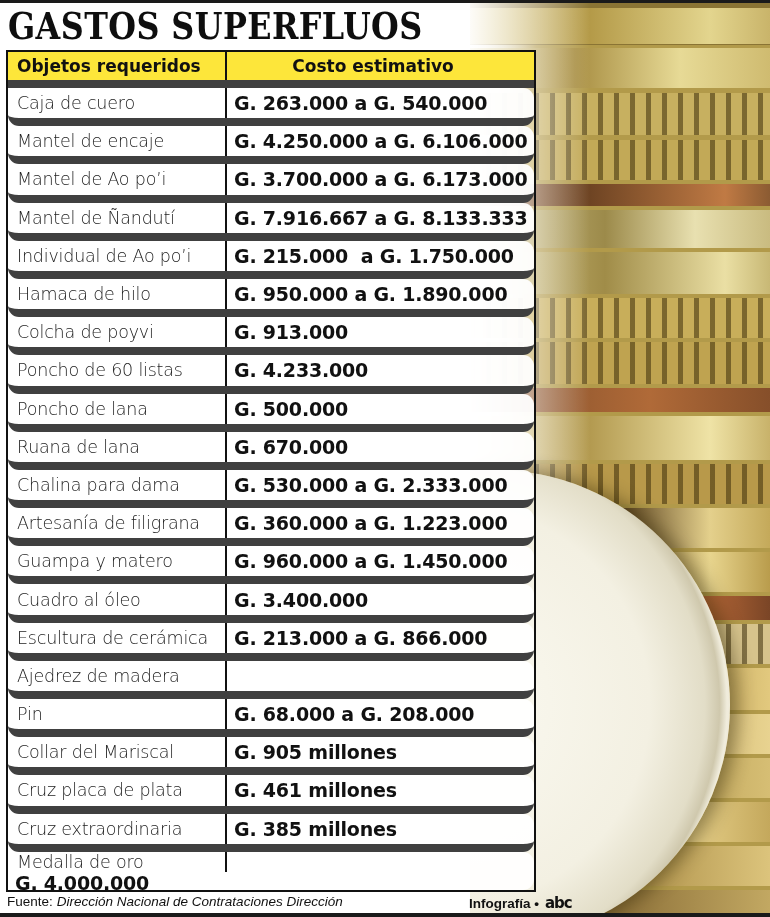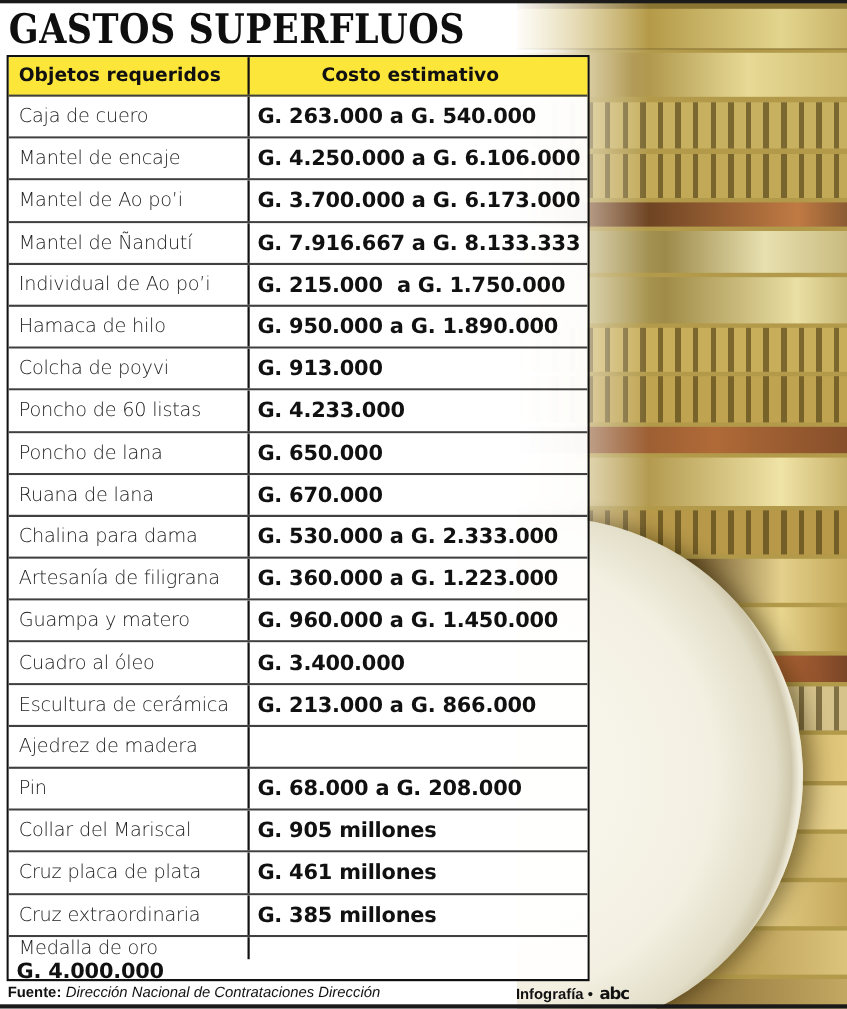--- a/index.html
+++ b/index.html
@@ -19,34 +19,34 @@
   .white-coin { position: absolute; left: -210px; top: 470px; width: 470px; height: 470px; border-radius: 50%;
     background: radial-gradient(circle at 40% 50%, #fbfaf2 0%, #f3f0e2 55%, #e2ddc7 70%, #cfc8ad 74%, #f0ecdc 76%, #bdb59a 100%);
     box-shadow: 8px 0 18px rgba(40,30,0,0.45); }
   .coin-fade { position: absolute; left: 0; top: 0; width: 120px; height: 917px;
     background: linear-gradient(90deg, rgba(255,255,255,0.95), rgba(255,255,255,0)); }
 
   .title { position: absolute; left: 8px; top: 4px; font-family: "DejaVu Serif", serif; font-weight: 700;
     font-size: 37px; letter-spacing: 0.5px; color: #0e0e0e; transform: scaleX(0.86); transform-origin: left top; z-index: 3; }
 
   .table { position: absolute; left: 6px; top: 50px; width: 530px; border: 2px solid #111; border-collapse: collapse; z-index: 3; }
-  .row { display: flex; height: 38.2px; border-bottom: 2px solid #404040; }
+  .row { display: flex; height: 38.2px; border-bottom: 8px solid #404040; }
   .row:last-child { border-bottom: none; flex-direction: column; }
   .row.header { background: #fde63a; height: 36px; }
   .cell { display: flex; align-items: center; }
   .c1 { width: 219px; border-right: 2px solid #111; padding-left: 9px; }
   .c2 { flex: 1; padding-left: 7px; }
-  .row.body { background: rgba(255,255,255,0.93); }
+  .row.body { background: rgba(255,255,255,0.93); border-radius: 11px; }
   .hdr-text { font-family: "DejaVu Sans", sans-serif; font-weight: 700; font-size: 17px; color: #111; }
   .c2 .hdr-text { width: 100%; text-align: center; padding-right: 22px; }
   .item-text { font-family: "DejaVu Sans", sans-serif; font-weight: 300; font-size: 17.5px; color: #222; letter-spacing: -0.2px; white-space: nowrap; }
   .cost-text { font-family: "DejaVu Sans", sans-serif; font-weight: 700; font-size: 19px; color: #111; letter-spacing: -0.2px; white-space: pre; }
 
   .footer { position: absolute; left: 7px; top: 894px; width: 760px; height: 18px; z-index: 3; font-family: "Liberation Sans", sans-serif; font-size: 13.5px; color: #111; }
-  .src-label { font-weight: 700; }
+  .src-label { font-weight: 400; }
   .src-text { font-style: italic; margin-left: 4px; }
   .credit { position: absolute; left: 416px; top: 0; font-weight: 700; padding-left: 46px; }
   .logo { display: inline-block; margin-left: 6px; font-weight: 900; font-family: "DejaVu Sans", sans-serif; font-size: 15px; letter-spacing: -1px; }
 </style>
 </head>
 <body>
 
 <div class="top-rule"></div>
 
 <div class="coins">
@@ -150,21 +150,21 @@
       </div>
       <div class="cell c2">
         <span class="cost-text">G. 4.233.000</span>
       </div>
     </div>
   <div class="row body">
       <div class="cell c1">
         <span class="item-text">Poncho de lana</span>
       </div>
       <div class="cell c2">
-        <span class="cost-text">G. 650.000</span>
+        <span class="cost-text">G. 500.000</span>
       </div>
     </div>
   <div class="row body">
       <div class="cell c1">
         <span class="item-text">Ruana de lana</span>
       </div>
       <div class="cell c2">
         <span class="cost-text">G. 670.000</span>
       </div>
     </div>

